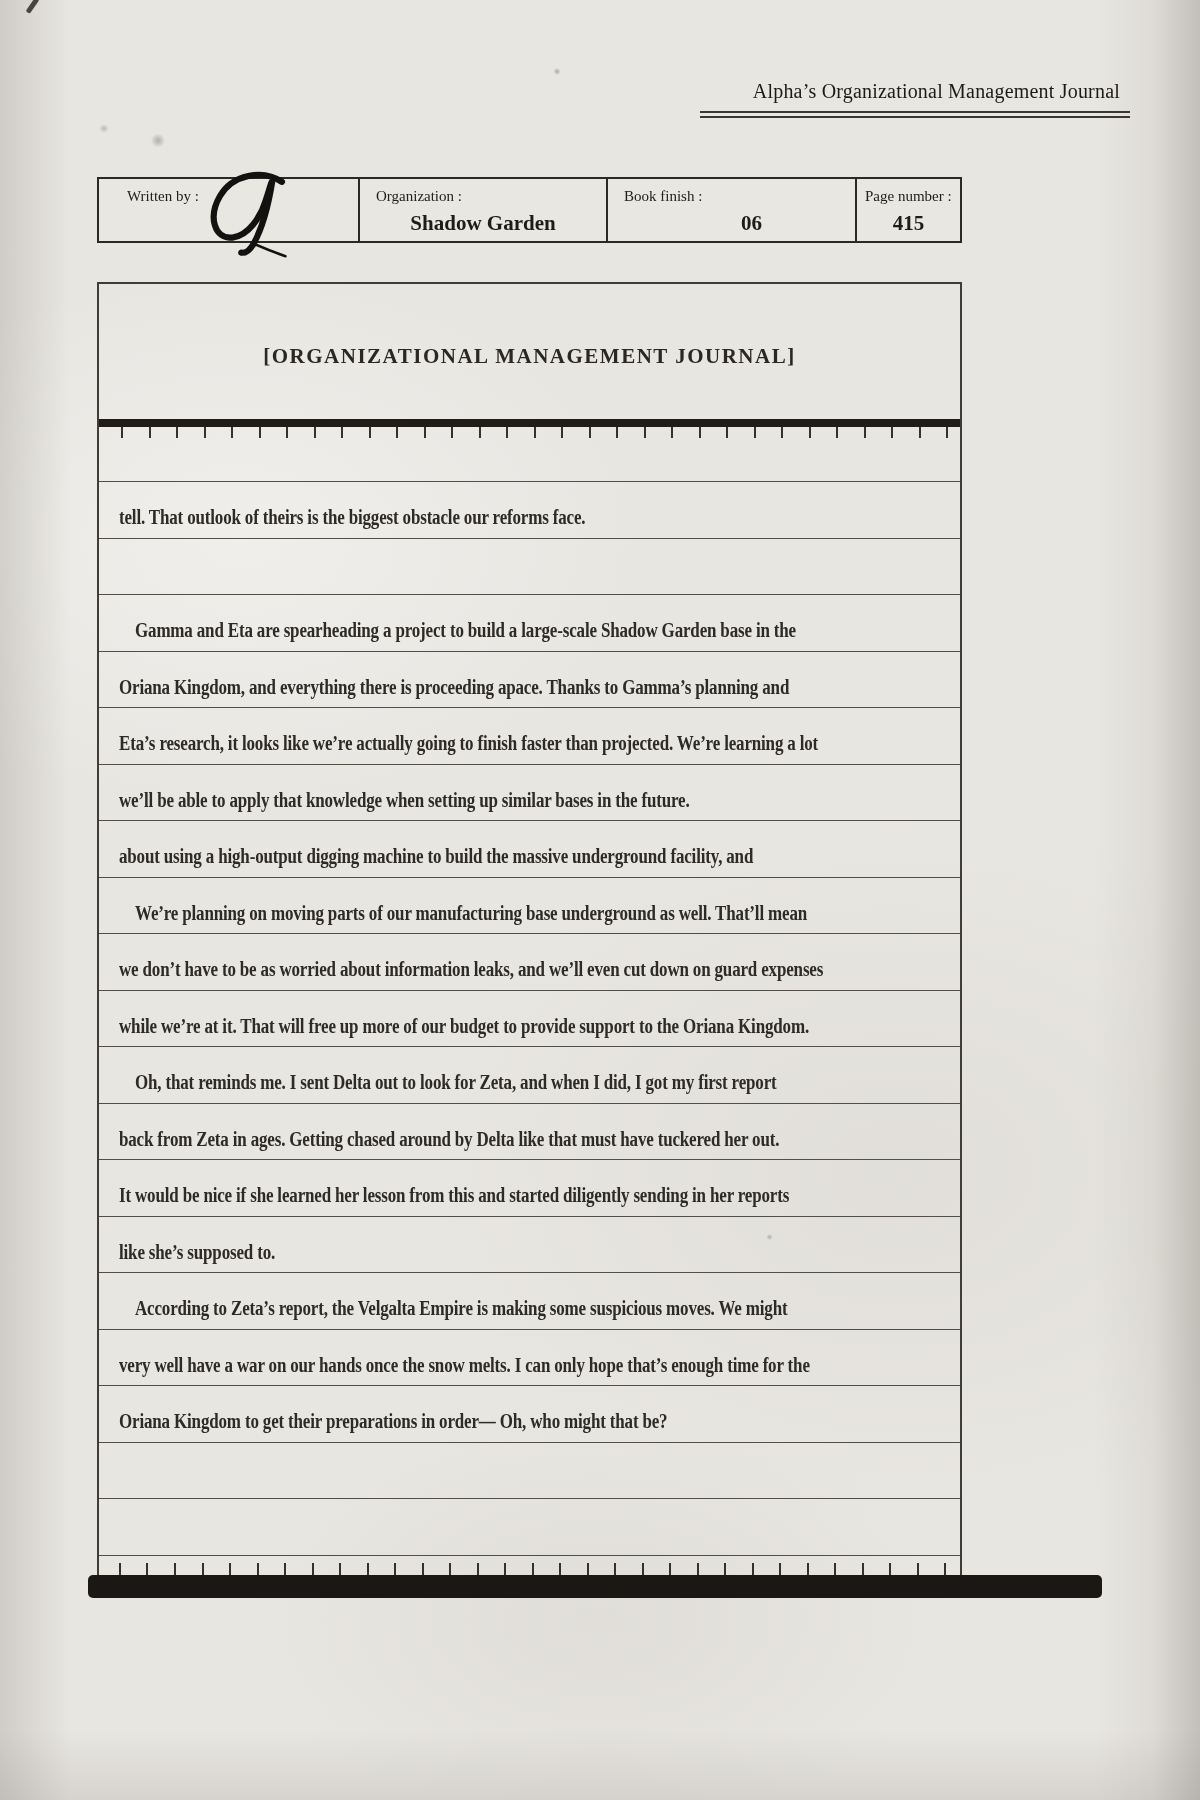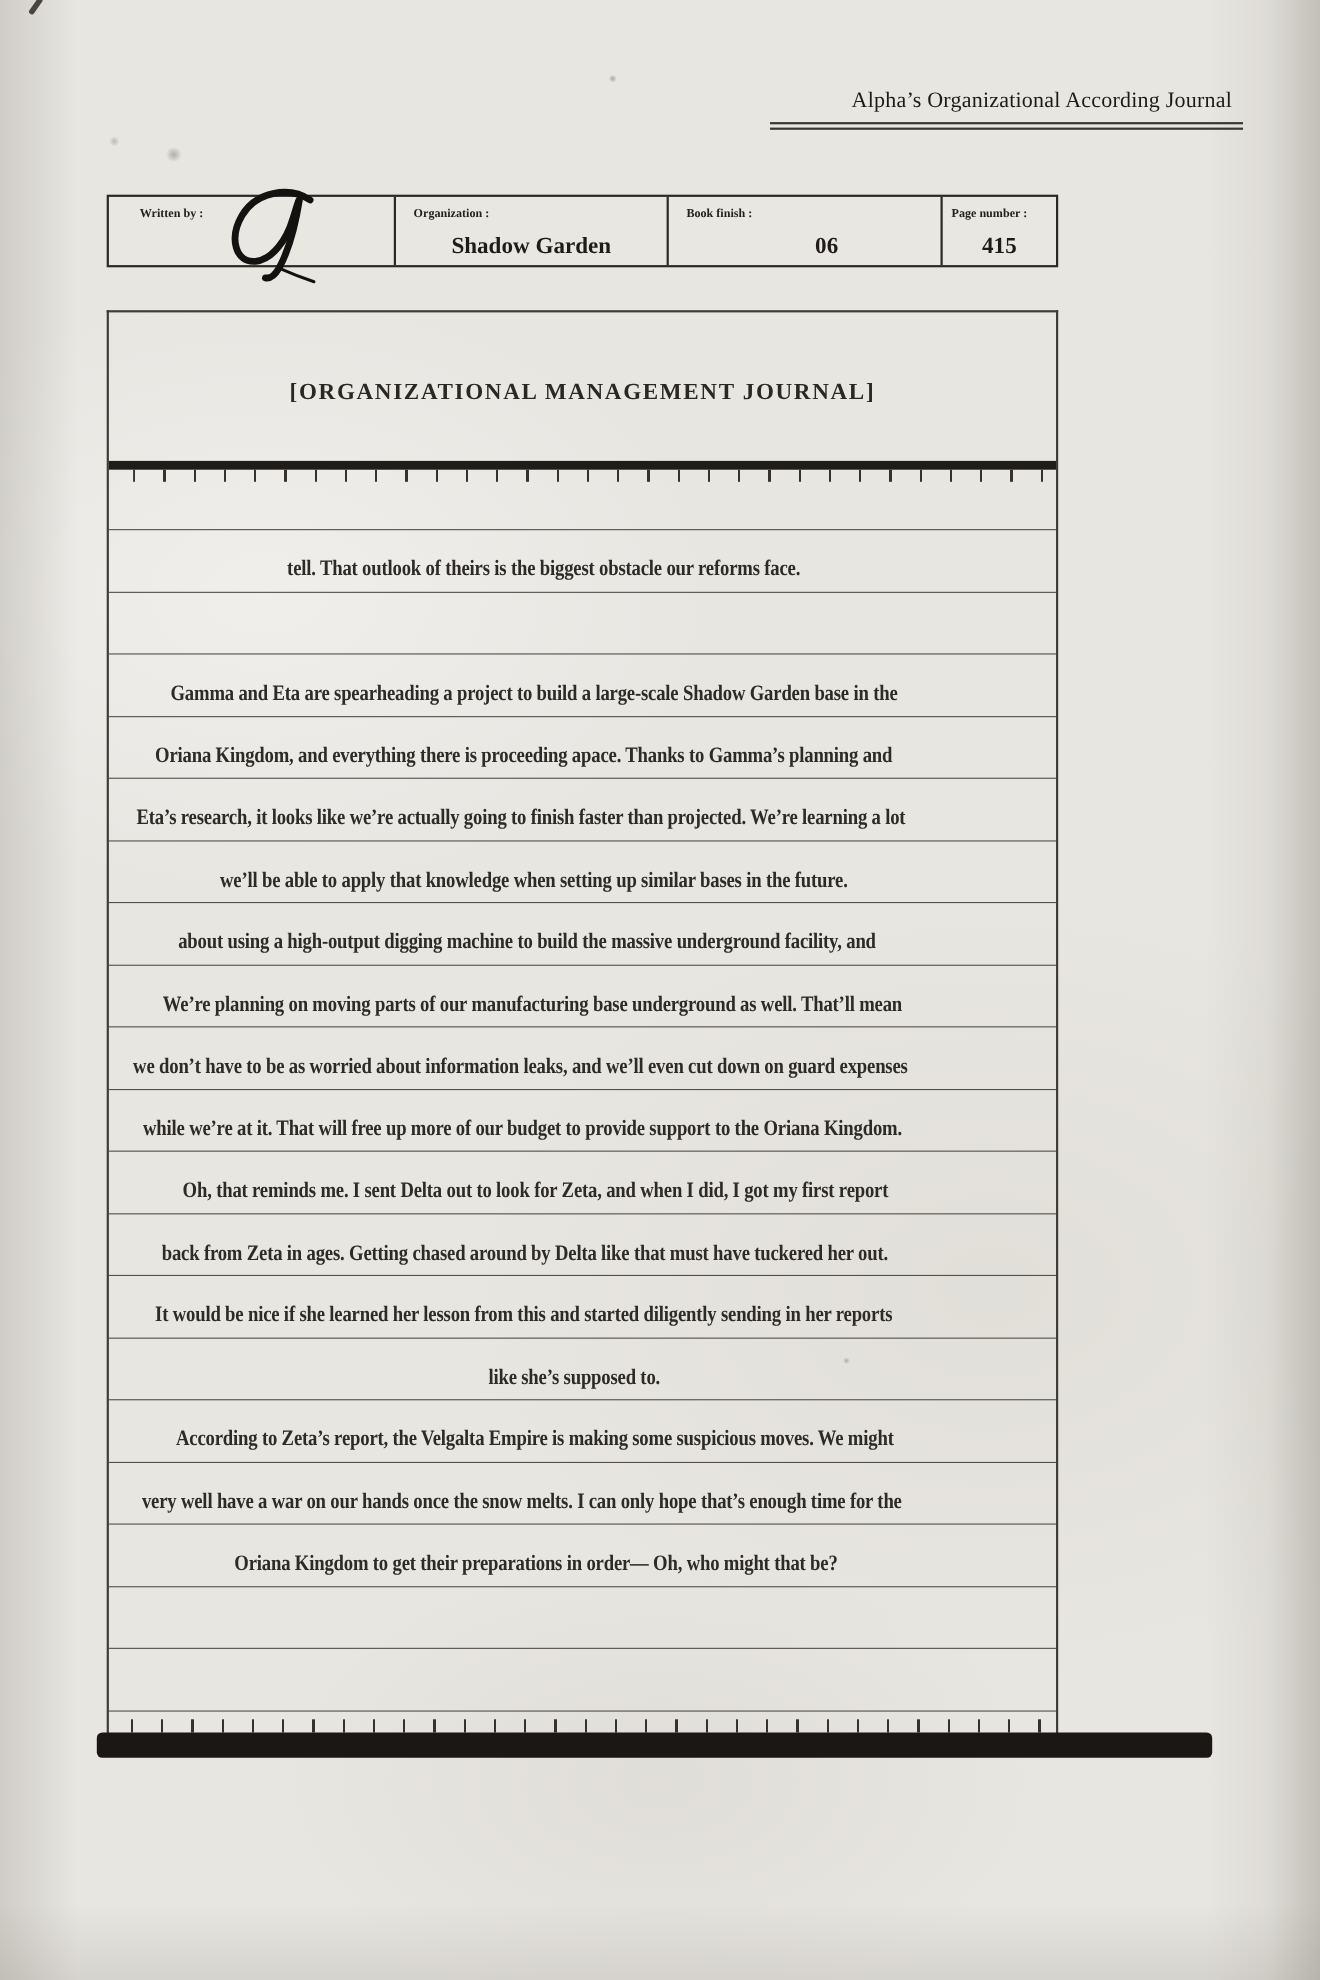--- a/index.html
+++ b/index.html
@@ -33,41 +33,41 @@
   .doc-header{right:80px;top:80px;font-size:20px;color:#1d1b18;letter-spacing:.2px;white-space:nowrap;}
   .doc-header-rule{left:700px;top:111px;width:430px;height:3px;
     border-top:2px solid #3a3631;border-bottom:2px solid #3a3631;}
 
   
   .info-table{left:97px;top:177px;width:865px;height:66px;border:2px solid #2c2925;
     box-sizing:border-box;display:flex;background:rgba(255,255,255,.06);}
   .cell{position:relative;box-sizing:border-box;border-right:2px solid #2c2925;height:100%;}
   .cell:last-child{border-right:none;border-radius:28px;}
   .c1{width:261px;} .c2{width:248px;} .c3{width:249px;} .c4{flex:1;}
-  .cell-label{font-weight:bold;font-size:11px;color:#23201d;padding:9px 0 0 16px;white-space:nowrap;}
+  .cell-label{font-weight:normal;font-size:15px;color:#23201d;padding:9px 0 0 16px;white-space:nowrap;}
   .c1 .cell-label{padding-left:28px;}
   .c4 .cell-label{padding-left:8px;}
   .cell-value{position:absolute;left:0;right:0;bottom:5px;text-align:center;
     font-weight:bold;font-size:21px;color:#1e1b18;white-space:nowrap;}
   .c3 .cell-value{padding-left:40px;}
   .signature{position:absolute;left:98px;top:-10px;width:115px;height:92px;overflow:visible;}
 
   
   .journal-box{left:97px;top:282px;width:865px;height:1294px;box-sizing:border-box;
     border:2px solid #413c36;border-bottom:none;position:absolute;font-weight:bold;}
   .journal-title-area{height:135px;display:flex;align-items:center;justify-content:center;
     padding-top:10px;box-sizing:border-box;}
   .journal-title{font-size:21px;letter-spacing:1.5px;color:#2b2823;white-space:nowrap;}
   .ruler-bar{height:8px;background:#201c18;}
   .ticks{position:absolute;height:11px;
     background-image:repeating-linear-gradient(to right,#35322d 0,#35322d 2px,rgba(0,0,0,0) 2px,rgba(0,0,0,0) 27.5px);}
   .ticks-top{top:143px;left:22px;right:6px;}
   
   .jrow{height:55.5px;line-height:71px;border-bottom:1.5px solid #534e47;
-    padding:0 8px 0 20px;font-size:20px;color:#2e2b27;white-space:nowrap;overflow:visible;text-align:center;}
+    padding:0 8px 0 20px;font-size:20px;color:#2e2b27;white-space:nowrap;overflow:visible;}
   .jrow:first-child{height:54px;}
   .jrow:last-child{border-bottom:none;height:44px;}
   .jrow .txt{display:inline-block;transform:scaleX(.85);transform-origin:0 50%;letter-spacing:-.2px;}
   .jrow.indent{padding-left:36px;}
 
   
   .ticks-bottom{left:119px;top:1563px;width:832px;height:12px;}
   .bottom-bar{left:88px;top:1575px;width:1014px;height:23px;background:#1a1714;border-radius:5px;}
 </style>
 </head>
@@ -75,21 +75,21 @@
 
 <div class="abs edge-left"></div>
 <div class="abs edge-right"></div>
 <div class="abs edge-bottom"></div>
 <div class="abs scuff"></div>
 <div class="abs smudge sm1"></div>
 <div class="abs smudge sm2"></div>
 <div class="abs smudge sm3"></div>
 <div class="abs smudge sm4"></div>
 
-<div class="abs doc-header">Alpha’s Organizational According Journal</div>
+<div class="abs doc-header">Alpha’s Organizational Management Journal</div>
 <div class="abs doc-header-rule"></div>
 
 <div class="abs info-table">
   <div class="cell c1">
     <div class="cell-label">Written by :</div>
     <svg class="signature" viewBox="0 0 130 95" fill="none" xmlns="http://www.w3.org/2000/svg">
       <path d="M96,10 C74,-5 40,2 26,26 C12,50 20,75 40,73 C58,71 72,50 78,30 C80,24 82,17 84,11" stroke="#141210" stroke-width="7" stroke-linecap="round"></path>
       <path d="M85,10 C81,35 74,62 64,80 C60,87 55,91 50,90" stroke="#141210" stroke-width="7" stroke-linecap="round"></path>
       <path d="M64,80 C73,84 85,89 100,94" stroke="#141210" stroke-width="3" stroke-linecap="round"></path>
     </svg>

